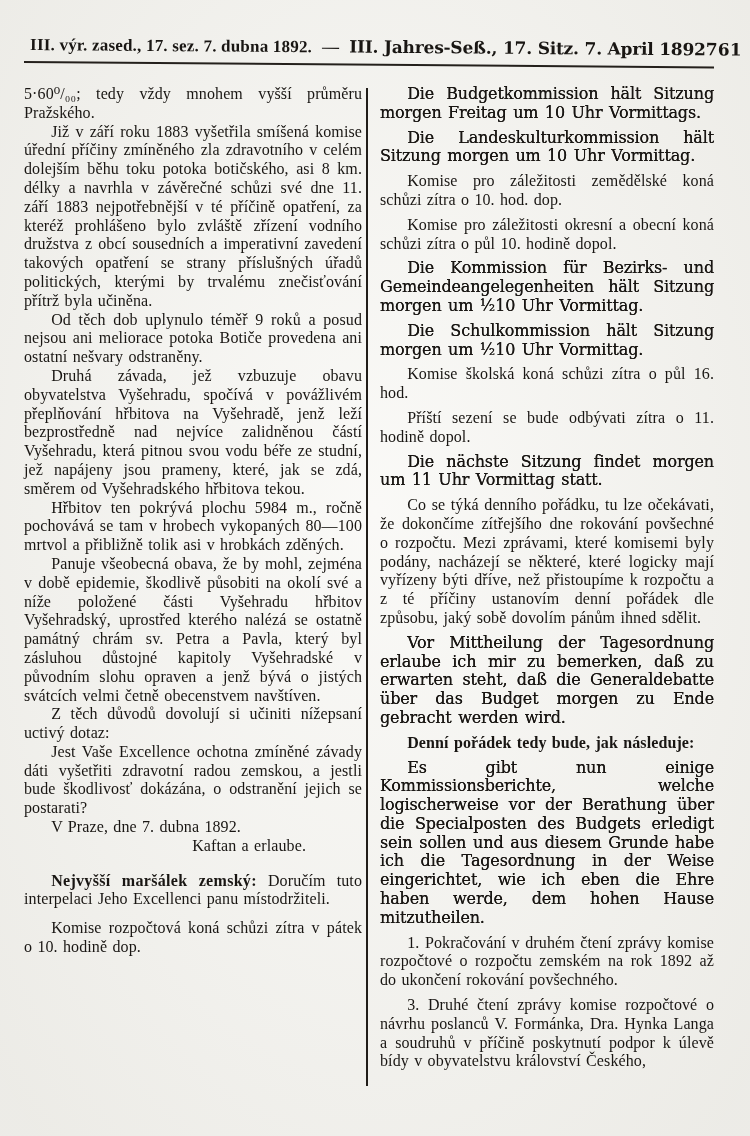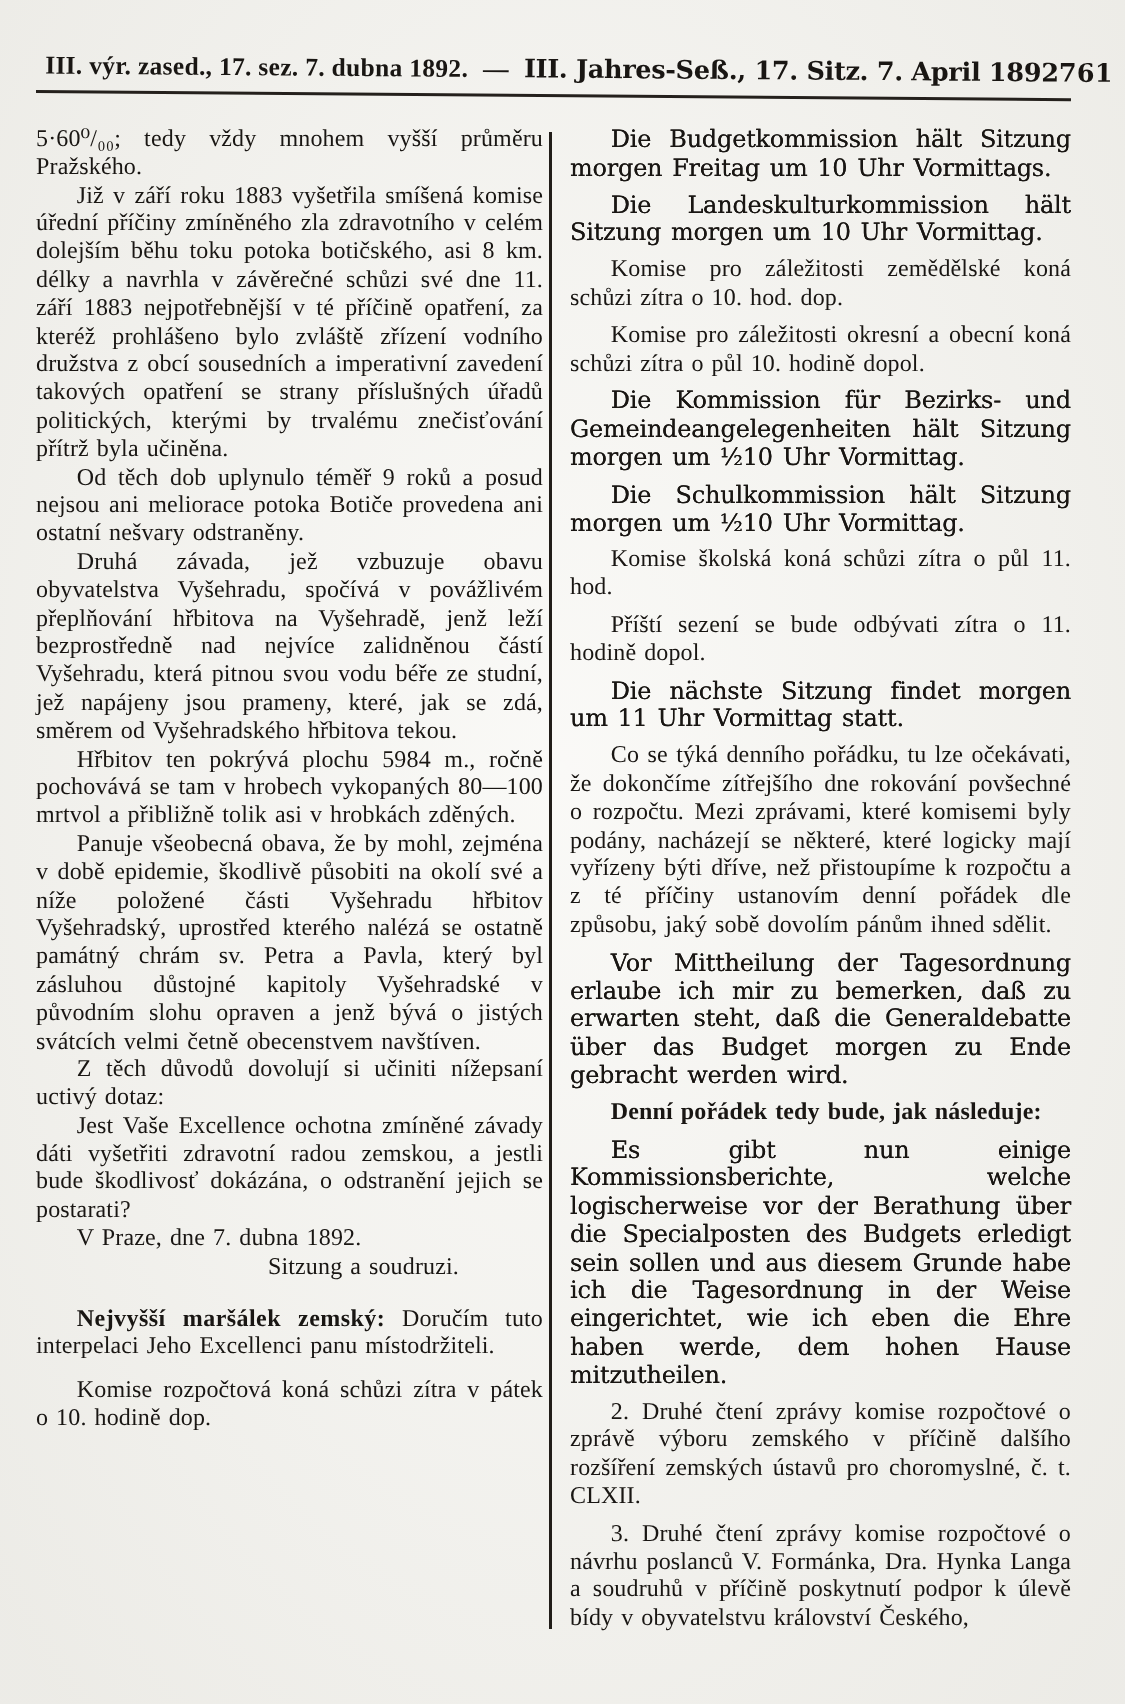--- a/index.html
+++ b/index.html
@@ -104,37 +104,37 @@
     <div class="col col-left" id="col-left">
         <p class="para no-indent">5·60⁰/₀₀; tedy vždy mnohem vyšší průměru Pražského.</p>
         <p class="para">Již v září roku 1883 vyšetřila smíšená komise úřední příčiny zmíněného zla zdravotního v celém dolejším běhu toku potoka botičského, asi 8 km. délky a navrhla v závěrečné schůzi své dne 11. září 1883 nejpotřebnější v té příčině opatření, za kteréž prohlášeno bylo zvláště zřízení vodního družstva z obcí sousedních a imperativní zavedení takových opatření se strany příslušných úřadů politických, kterými by trvalému znečisťování přítrž byla učiněna.</p>
         <p class="para">Od těch dob uplynulo téměř 9 roků a posud nejsou ani meliorace potoka Botiče provedena ani ostatní nešvary odstraněny.</p>
         <p class="para">Druhá závada, jež vzbuzuje obavu obyvatelstva Vyšehradu, spočívá v povážlivém přeplňování hřbitova na Vyšehradě, jenž leží bezprostředně nad nejvíce zalidněnou částí Vyšehradu, která pitnou svou vodu béře ze studní, jež napájeny jsou prameny, které, jak se zdá, směrem od Vyšehradského hřbitova tekou.</p>
         <p class="para">Hřbitov ten pokrývá plochu 5984 m., ročně pochovává se tam v hrobech vykopaných 80—100 mrtvol a přibližně tolik asi v hrobkách zděných.</p>
         <p class="para">Panuje všeobecná obava, že by mohl, zejména v době epidemie, škodlivě působiti na okolí své a níže položené části Vyšehradu hřbitov Vyšehradský, uprostřed kterého nalézá se ostatně památný chrám sv. Petra a Pavla, který byl zásluhou důstojné kapitoly Vyšehradské v původním slohu opraven a jenž bývá o jistých svátcích velmi četně obecenstvem navštíven.</p>
         <p class="para">Z těch důvodů dovolují si učiniti nížepsaní uctivý dotaz:</p>
         <p class="para">Jest Vaše Excellence ochotna zmíněné závady dáti vyšetřiti zdravotní radou zemskou, a jestli bude škodlivosť dokázána, o odstranění jejich se postarati?</p>
         <p class="para date">V Praze, dne 7. dubna 1892.</p>
-        <p class="para signature">Sitzung a soudruzi.</p>
+        <p class="para signature">Kaftan a erlaube.</p>
         <p class="para gap-lg"><b>Nejvyšší maršálek zemský:</b> Doručím tuto interpelaci Jeho Excellenci panu místodržiteli.</p>
         <p class="para gap-sm">Komise rozpočtová koná schůzi zítra v pátek o 10. hodině dop.</p>
       </div>
     <div class="col-spacer"></div>
     <div class="col col-right" id="col-right">
         <p class="para fraktur">Die Budgetkommission hält Sitzung morgen Freitag um 10 Uhr Vormittags.</p>
         <p class="para fraktur">Die Landeskulturkommission hält Sitzung morgen um 10 Uhr Vormittag.</p>
         <p class="para">Komise pro záležitosti zemědělské koná schůzi zítra o 10. hod. dop.</p>
         <p class="para">Komise pro záležitosti okresní a obecní koná schůzi zítra o půl 10. hodině dopol.</p>
         <p class="para fraktur">Die Kommission für Bezirks- und Gemeindeangelegenheiten hält Sitzung morgen um ½10 Uhr Vormittag.</p>
         <p class="para fraktur">Die Schulkommission hält Sitzung morgen um ½10 Uhr Vormittag.</p>
-        <p class="para">Komise školská koná schůzi zítra o půl 11. hod.</p>
+        <p class="para">Komise školská koná schůzi zítra o půl 16. hod.</p>
         <p class="para">Příští sezení se bude odbývati zítra o 11. hodině dopol.</p>
         <p class="para fraktur">Die nächste Sitzung findet morgen um 11 Uhr Vormittag statt.</p>
         <p class="para">Co se týká denního pořádku, tu lze očekávati, že dokončíme zítřejšího dne rokování povšechné o rozpočtu. Mezi zprávami, které komisemi byly podány, nacházejí se některé, které logicky mají vyřízeny býti dříve, než přistoupíme k rozpočtu a z té příčiny ustanovím denní pořádek dle způsobu, jaký sobě dovolím pánům ihned sdělit.</p>
         <p class="para fraktur">Vor Mittheilung der Tagesordnung erlaube ich mir zu bemerken, daß zu erwarten steht, daß die Generaldebatte über das Budget morgen zu Ende gebracht werden wird.</p>
         <p class="para bold">Denní pořádek tedy bude, jak následuje:</p>
         <p class="para fraktur">Es gibt nun einige Kommissionsberichte, welche logischerweise vor der Berathung über die Specialposten des Budgets erledigt sein sollen und aus diesem Grunde habe ich die Tagesordnung in der Weise eingerichtet, wie ich eben die Ehre haben werde, dem hohen Hause mitzutheilen.</p>
-        <p class="para">2. Druhé čtení zprávy komise rozpočtové o zprávě výboru zemského v příčině dalšího rozšíření zemských ústavů pro choromyslné, č. t. CLXII.</p>
+        <p class="para">1. Pokračování v druhém čtení zprávy komise rozpočtové o rozpočtu zemském na rok 1892 až do ukončení rokování povšechného.</p>
         <p class="para">3. Druhé čtení zprávy komise rozpočtové o návrhu poslanců V. Formánka, Dra. Hynka Langa a soudruhů v příčině poskytnutí podpor k úlevě bídy v obyvatelstvu království Českého,</p>
       </div>
   </div>
 
 </div>
 
 </body></html>

